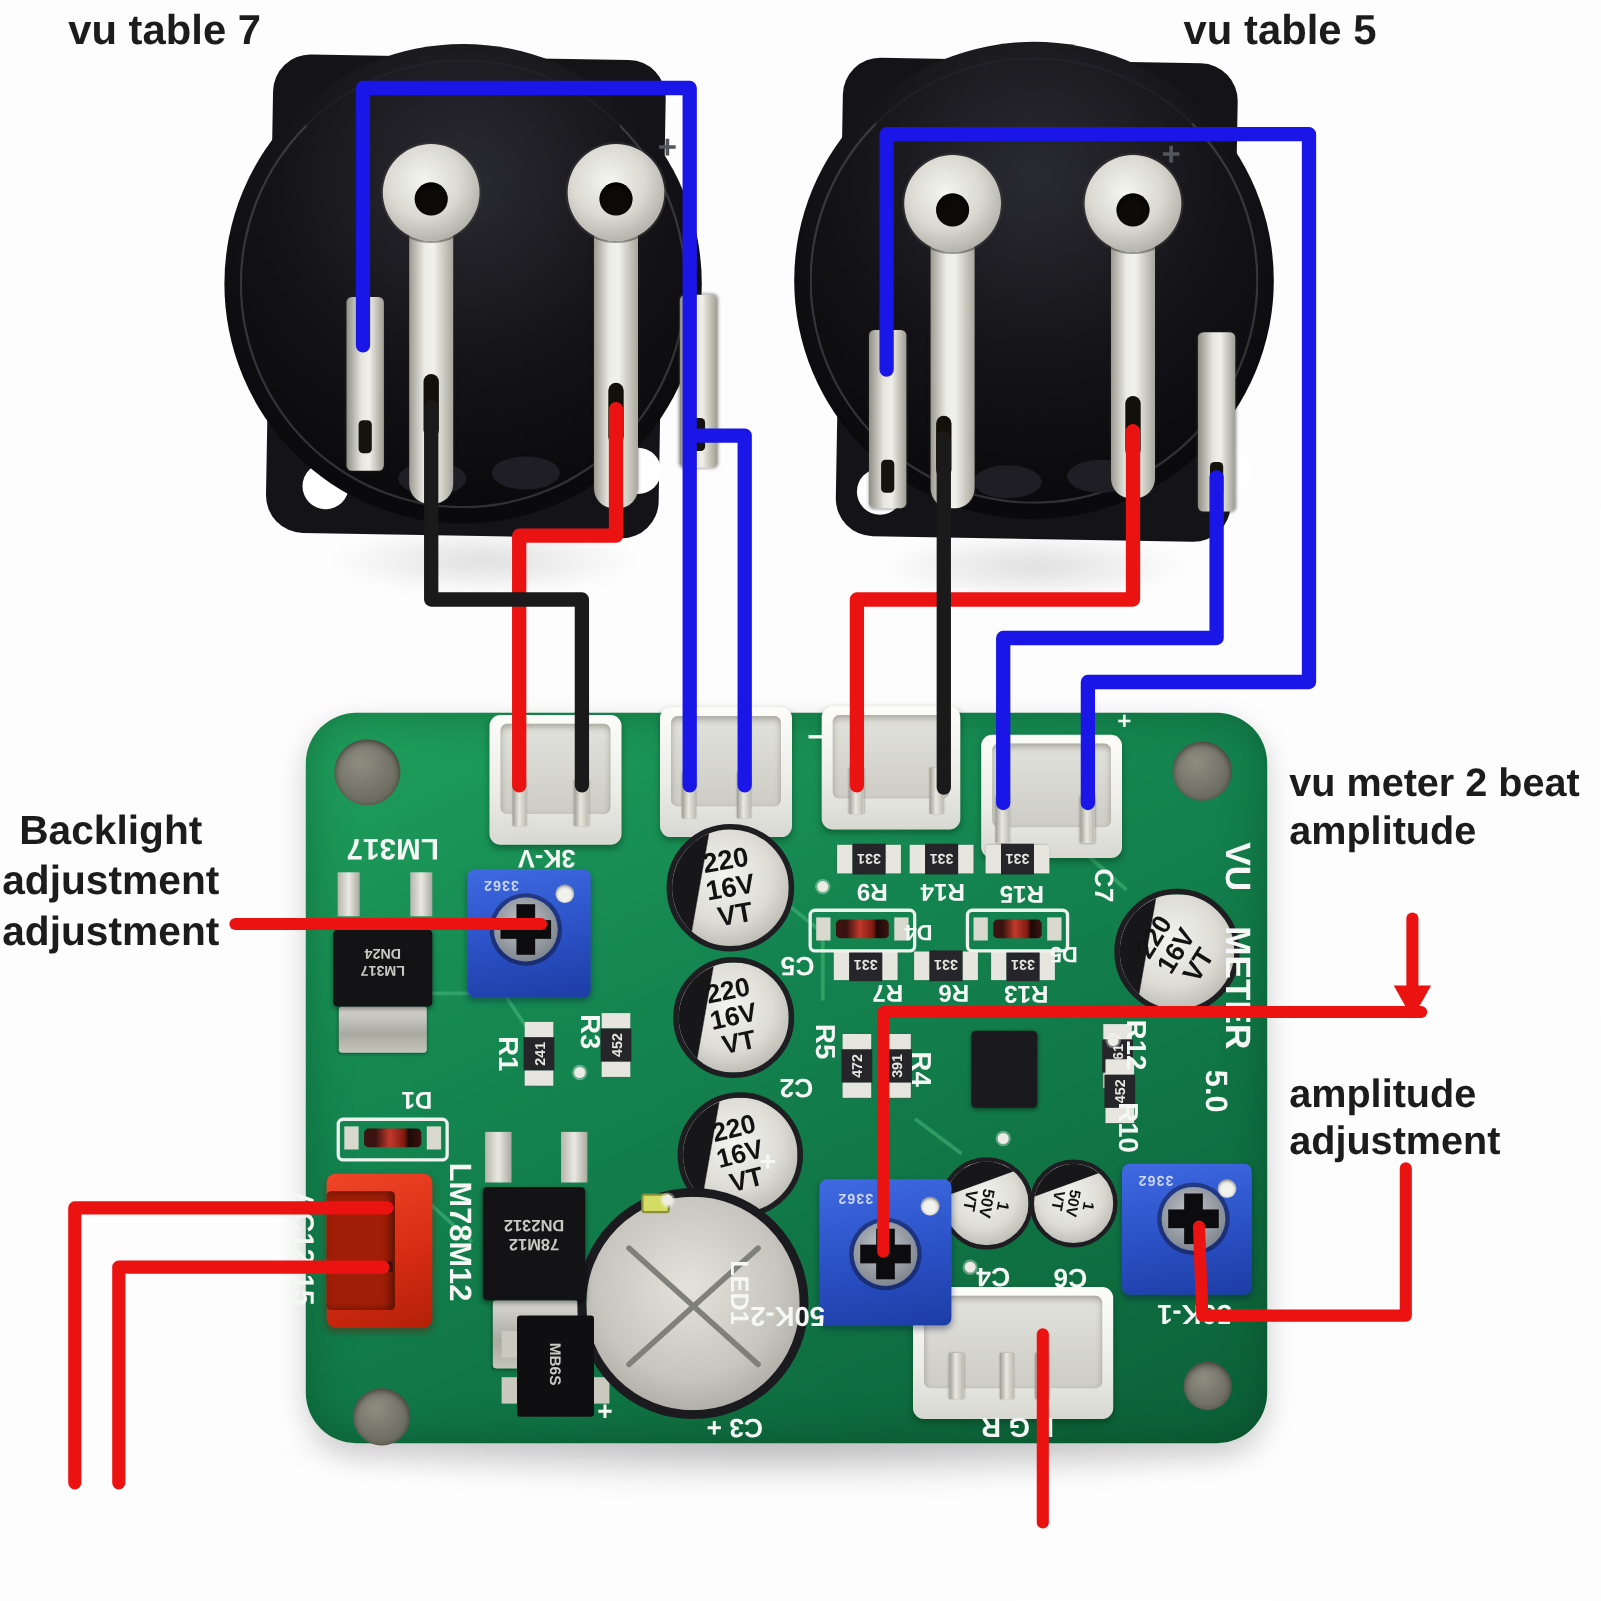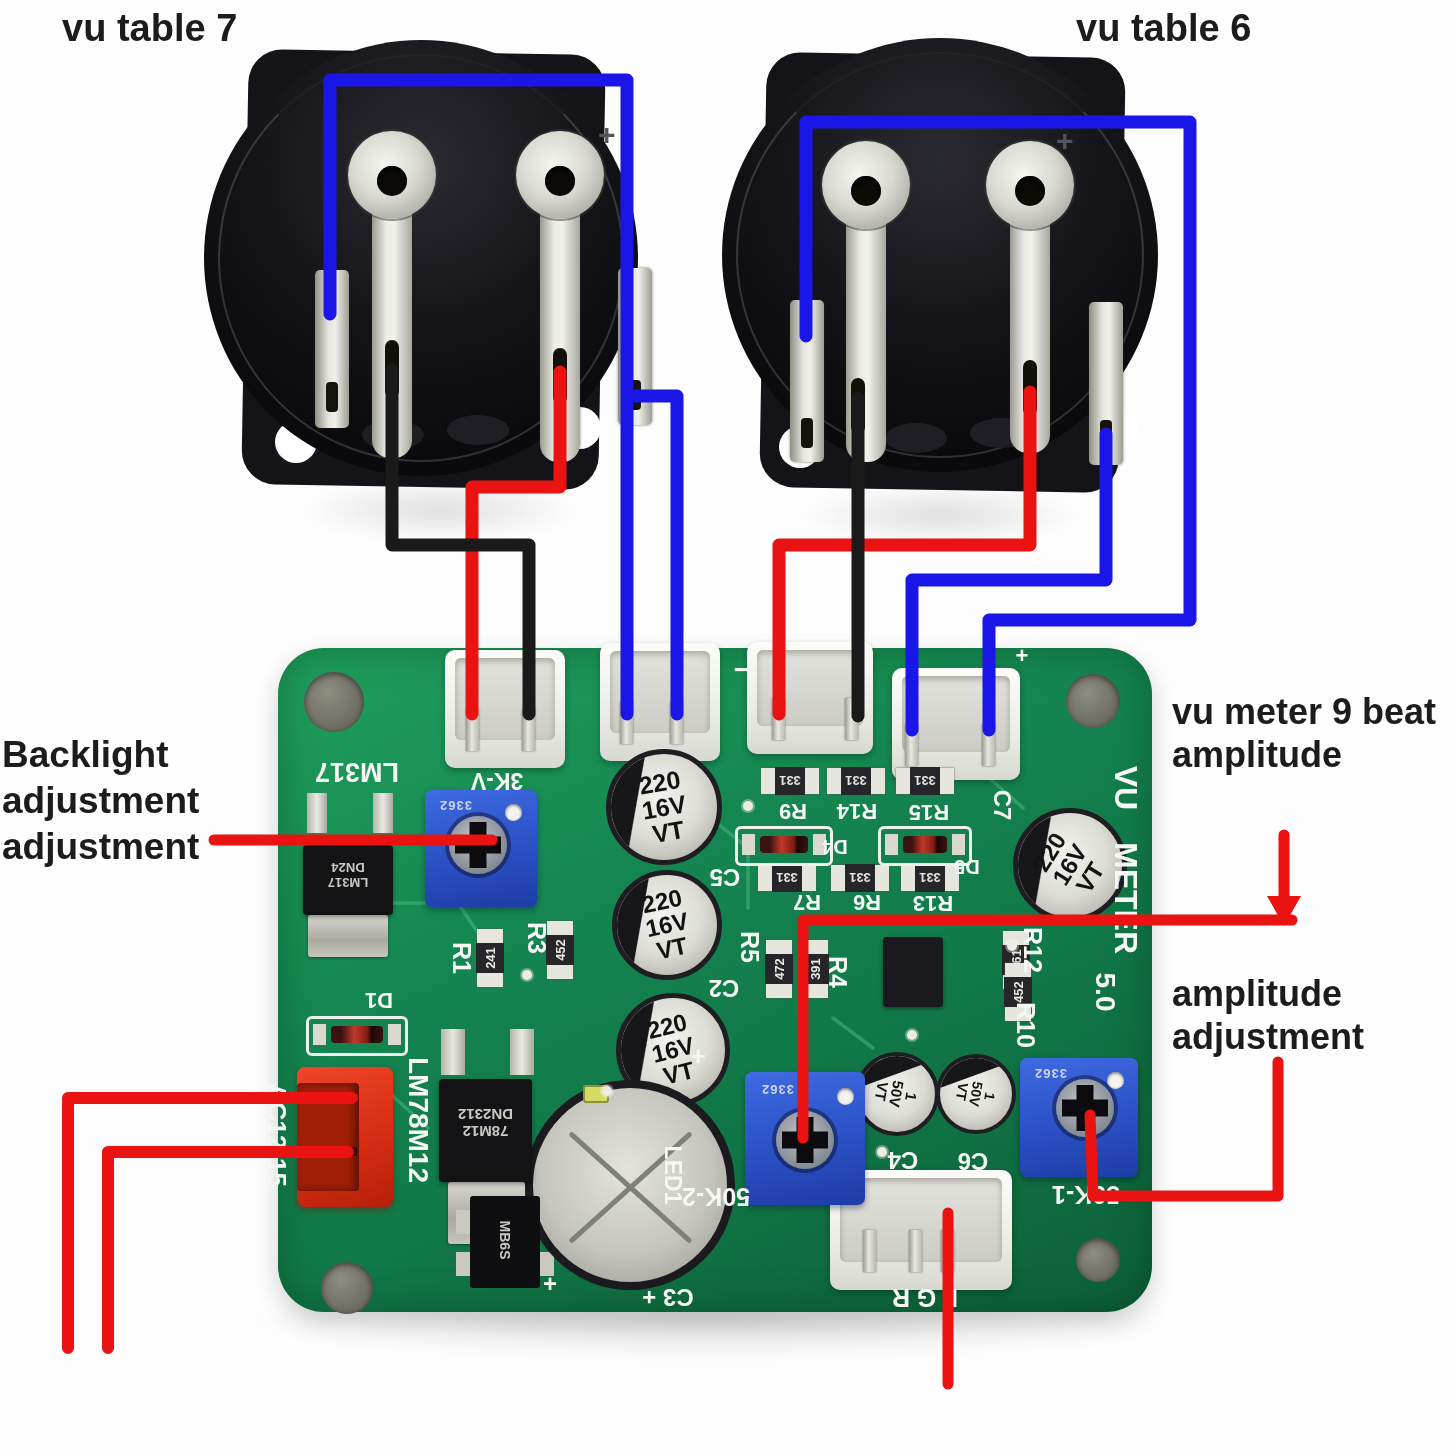--- a/index.html
+++ b/index.html
@@ -289,28 +289,28 @@
   <div class="sleg" style="left:869px;top:998px;"></div>
   <div class="sleg" style="left:941px;top:944px;"></div>
   <div class="sleg" style="left:941px;top:962px;"></div>
   <div class="sleg" style="left:941px;top:980px;"></div>
   <div class="sleg" style="left:941px;top:998px;"></div>
   <div class="soic" style="left:883px;top:937px;width:60px;height:70px;"></div>
 
   <div class="led" style="left:583px;top:1085px;width:22px;height:14px;"></div>
 
   <div class="bigLabel" style="left:62px;top:6px;font-size:38px;">vu table 7</div>
-  <div class="bigLabel" style="left:1076px;top:6px;font-size:38px;">vu table 6</div>
-  <div class="bigLabel" style="left:2px;top:732px;line-height:46px;">
+  <div class="bigLabel" style="left:1076px;top:6px;font-size:38px;">vu table 5</div>
+  <div class="bigLabel" style="left:2px;top:732px;line-height:46px;text-align:center;">
     <div>Backlight</div>
     <div>adjustment</div>
     <div>adjustment</div>
   </div>
   <div class="bigLabel" style="left:1172px;top:690px;font-size:36px;line-height:43px;">
-    <div>vu meter 9 beat</div>
+    <div>vu meter 2 beat</div>
     <div>amplitude</div>
   </div>
   <div class="bigLabel" style="left:1172px;top:972px;font-size:36px;line-height:43px;">
     <div>amplitude</div>
     <div>adjustment</div>
   </div>
 
   <svg id="wires" class="layer" width="1455" height="1455">
       <polyline points="330,314 330,80 627,80 627,714" fill="none" stroke="#1a16e8" stroke-width="13" stroke-linejoin="round" stroke-linecap="round"></polyline>
       <polyline points="636,396 677,396 677,714" fill="none" stroke="#1a16e8" stroke-width="13" stroke-linejoin="round" stroke-linecap="round"></polyline>

